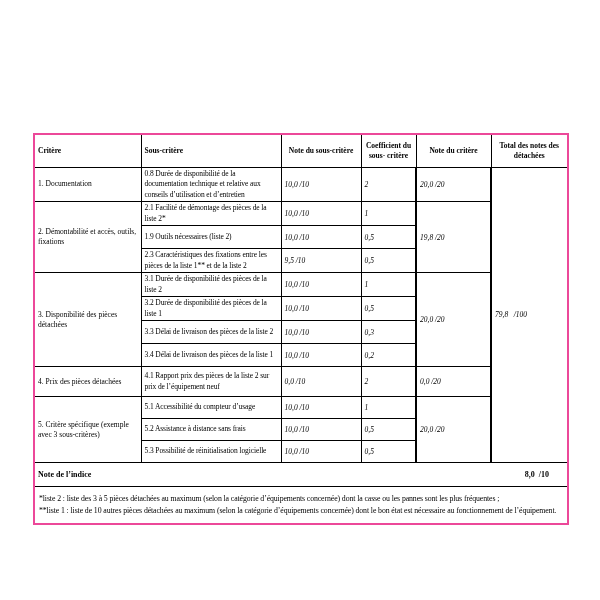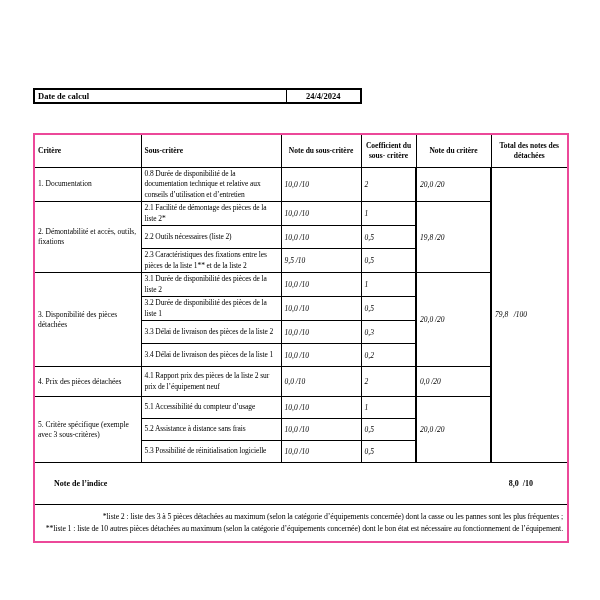--- a/index.html
+++ b/index.html
@@ -76,55 +76,51 @@
     letter-spacing: -0.1px;
   }
   .main-table td.num {
     text-align: left;
     white-space: nowrap;
     font-style: italic;
   }
   .main-table td.ncrit { border-left: 2px solid #000; }
   .main-table td.totalcell { border-left: 2px solid #000; }
 
-  .note-row td { padding: 16px; }
+  .note-row td { padding: 0; }
   .note-flex {
     display: flex;
     justify-content: space-between;
     align-items: center;
     font-weight: bold;
     font-size: 8px;
     padding-left: 3px;
     padding-right: 18px;
   }
 
-  .foot td { text-align: right; padding: 3px 4px; }
+  .foot td { text-align: left; padding: 3px 4px; }
   .foot-line {
     font-size: 7.8px;
     line-height: 10px;
     margin: 2px 0;
     white-space: nowrap;
     letter-spacing: -0.1px;
   }
 </style>
 </head>
 <body>
 
 <div class="page">
 
   <table class="info-table">
     <colgroup>
         <col style="width:252px">
         <col style="width:75px">
       </colgroup>
     <tbody>
-      <tr>
-        <td>Date de calcul</td>
-        <td class="val">24/4/2024</td>
-      </tr>
     </tbody>
   </table>
 
   <table class="main-table">
     <colgroup>
       <col style="width:107px">
         <col style="width:140px">
         <col style="width:80px">
       <col style="width:55px">
         <col style="width:75px">
@@ -150,21 +146,21 @@
       </tr>
 
       <tr style="height:23px">
         <td class="crit" rowspan="3">2. Démontabilité et accès, outils, fixations</td>
         <td class="sub">2.1 Facilité de démontage des pièces de la liste 2*</td>
         <td class="num">10,0 /10</td>
         <td class="num">1</td>
         <td class="num ncrit" rowspan="3">19,8 /20</td>
       </tr>
       <tr style="height:23px">
-        <td class="sub">2.2 Outils nécessaires (liste 2)</td>
+        <td class="sub">1.9 Outils nécessaires (liste 2)</td>
         <td class="num">10,0 /10</td>
         <td class="num">0,5</td>
       </tr>
       <tr style="height:22px">
         <td class="sub">2.3 Caractéristiques des fixations entre les pièces  de la liste 1** et de la liste 2</td>
         <td class="num">9,5 /10</td>
         <td class="num">0,5</td>
       </tr>
 
       <tr style="height:23px">

